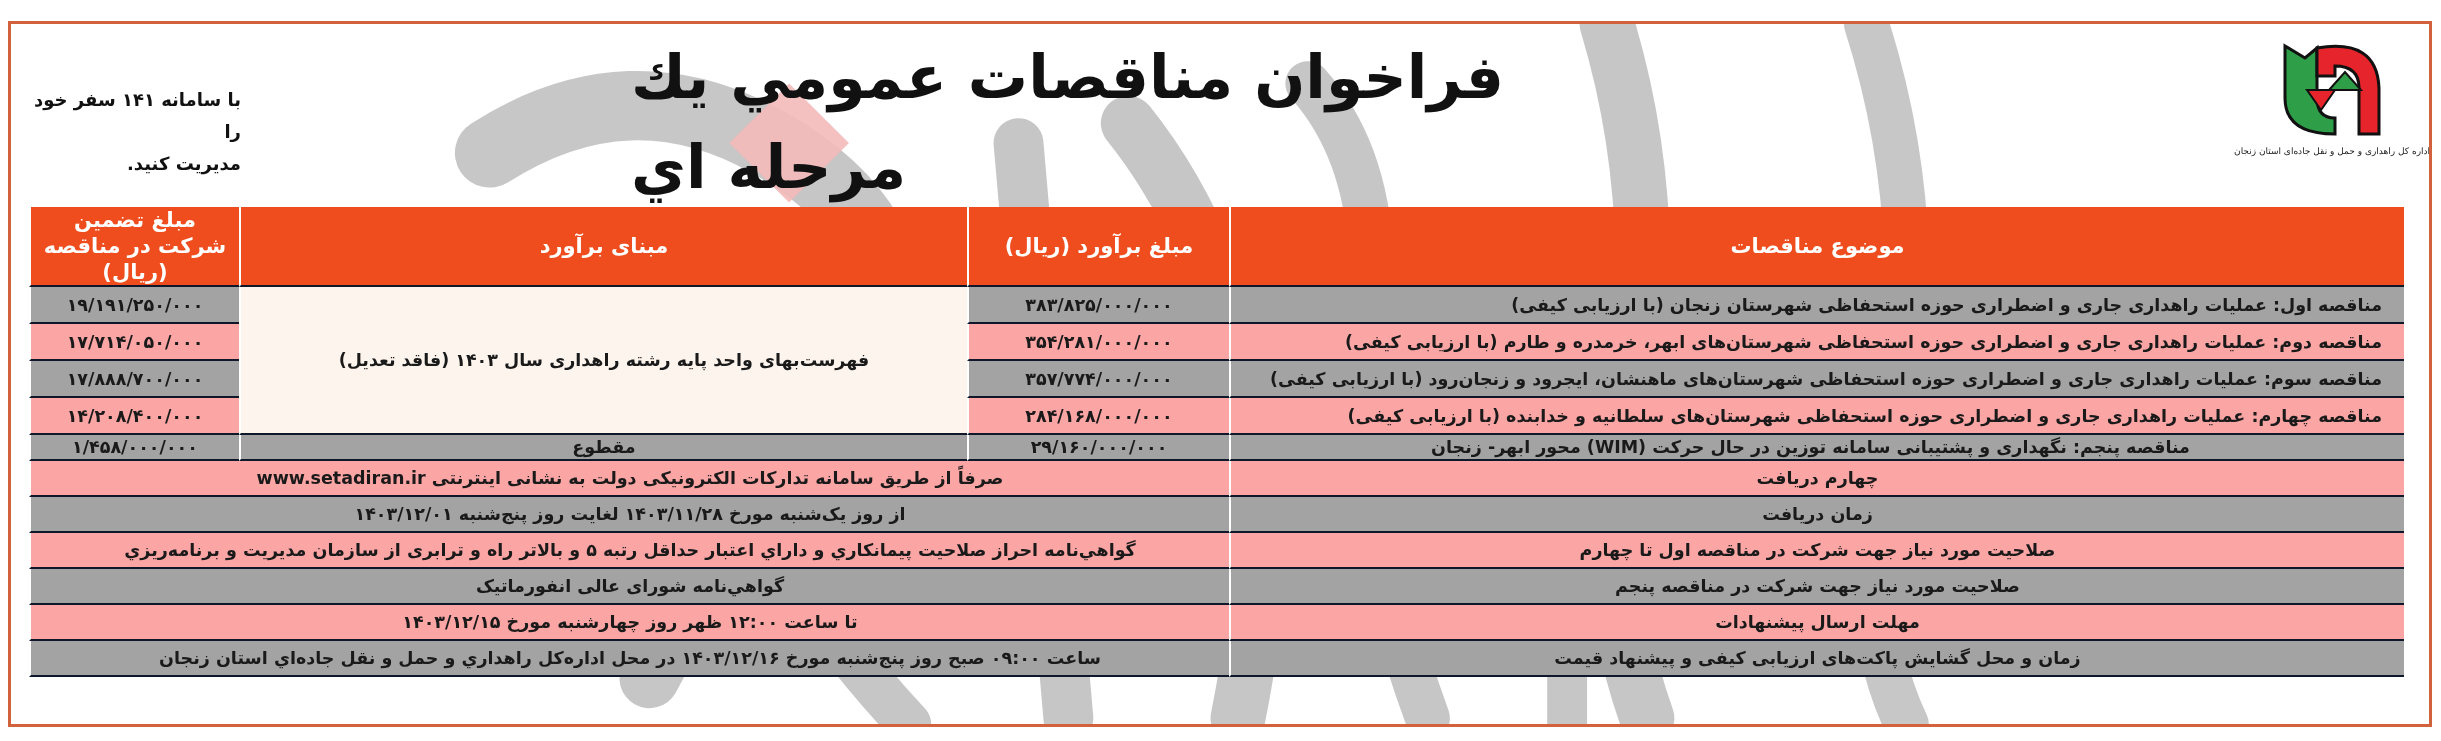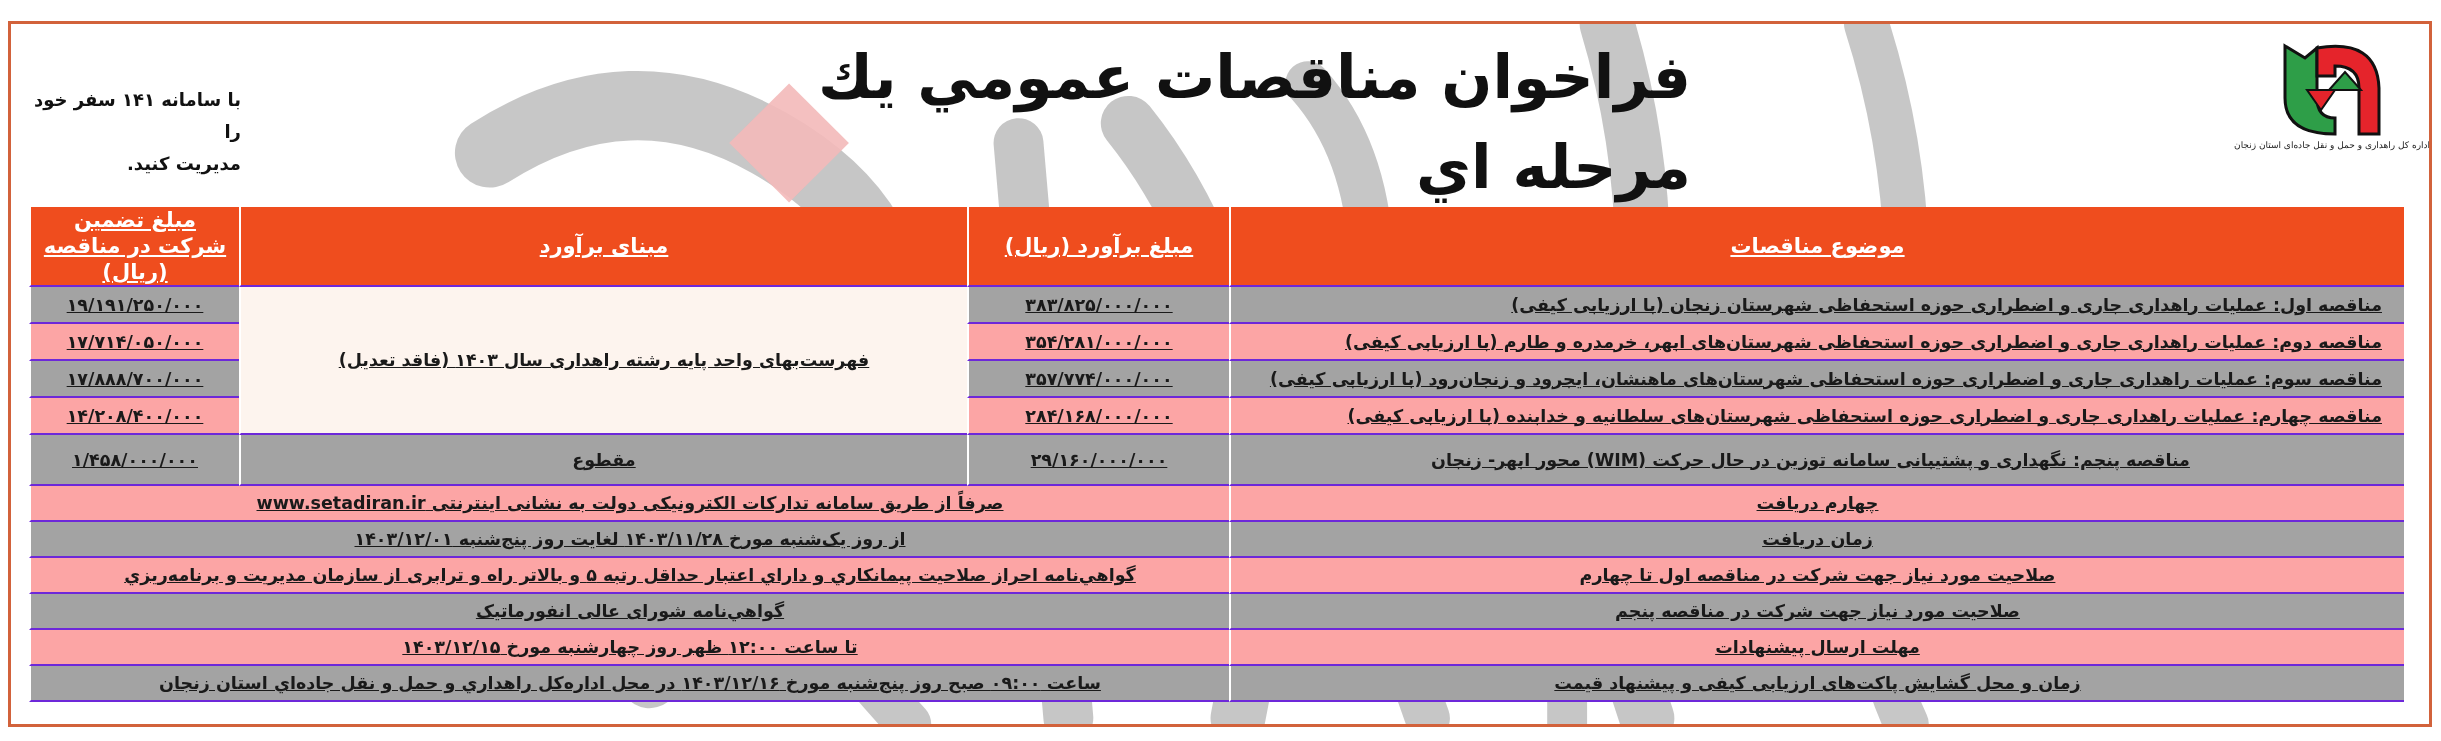--- a/index.html
+++ b/index.html
@@ -17,40 +17,40 @@
 
   .content { position: relative; z-index: 1; width: 100%; height: 100%; }
 
   
   .hdr { position: absolute; top: 0; left: 0; right: 0; height: 175px; }
   .logo-box {
     position: absolute; right: 22px; top: 14px; width: 150px; height: 150px;
     display: flex; flex-direction: column; align-items: center;
   }
   .logo-box svg { width: 110px; height: 100px; }
-  .logo-caption { font-family: "DejaVu Serif", serif; font-size: 9px; color: #222; margin-top: 2px; white-space: nowrap; direction: rtl; }
+  .logo-caption { font-family: "DejaVu Serif", serif; font-size: 9px; color: #222; margin-top: 8px; white-space: nowrap; direction: rtl; }
 
-  .title-wrap { position: absolute; left: 620px; width: 1060px; top: 8px; text-align: right; direction: rtl; }
+  .title-wrap { position: absolute; left: 620px; width: 1060px; top: 8px; text-align: left; direction: rtl; }
   .main-title { font-size: 60px; font-weight: bold; line-height: 90px; color: #111; letter-spacing: -1px; }
   .sub-line { font-size: 19px; font-weight: bold; line-height: 30px; color: #111; }
 
   .side-note {
     position: absolute; left: 20px; top: 60px; width: 210px; 
     direction: rtl; font-size: 18px; font-weight: bold; line-height: 32px; color: #111;
   }
 
   
   .tbl { position: absolute; left: 18px; top: 183px; width: 2375px; direction: rtl; border-collapse: separate; border-spacing: 0; }
-  .tbl td, .tbl th { text-align: center; vertical-align: middle; font-size: 17.5px; font-weight: bold; color: #1a1a1a; border-left: 2px solid #ffffff; border-bottom: 2px solid #6d28d9; padding: 0 8px; white-space: nowrap; text-decoration: underline; }
+  .tbl td, .tbl th { text-align: center; vertical-align: middle; font-size: 17.5px; font-weight: bold; color: #1a1a1a; border-left: 2px solid #ffffff; border-bottom: 2px solid #0f172a; padding: 0 8px; white-space: nowrap; }
   .tbl th { background: #ef4d1e; color: #ffffff; height: 58px; font-size: 21px; line-height: 26px; white-space: normal; }
   .tbl tr.r-light td { background: #a3a3a3; }
   .tbl tr.r-dark td { background: #fca5a5; }
   .tbl td.subject { text-align: right; padding-right: 22px; }
   .tbl td.merged { background: #fdf4ee !important; }
-  .tbl tr.row5 td { height: 51px; text-align: center; }
+  .tbl tr.row5 td { height: 26px; text-align: center; }
   .tbl tr.trow td { height: 37px; }
   .tbl tr.info td { height: 36px; }
 
   .col-subject { width: 1175px; }
   .col-estimate { width: 262px; }
   .col-basis { width: 728px; }
   .col-guarantee { width: 210px; }
 </style>
 </head>
 <body>

